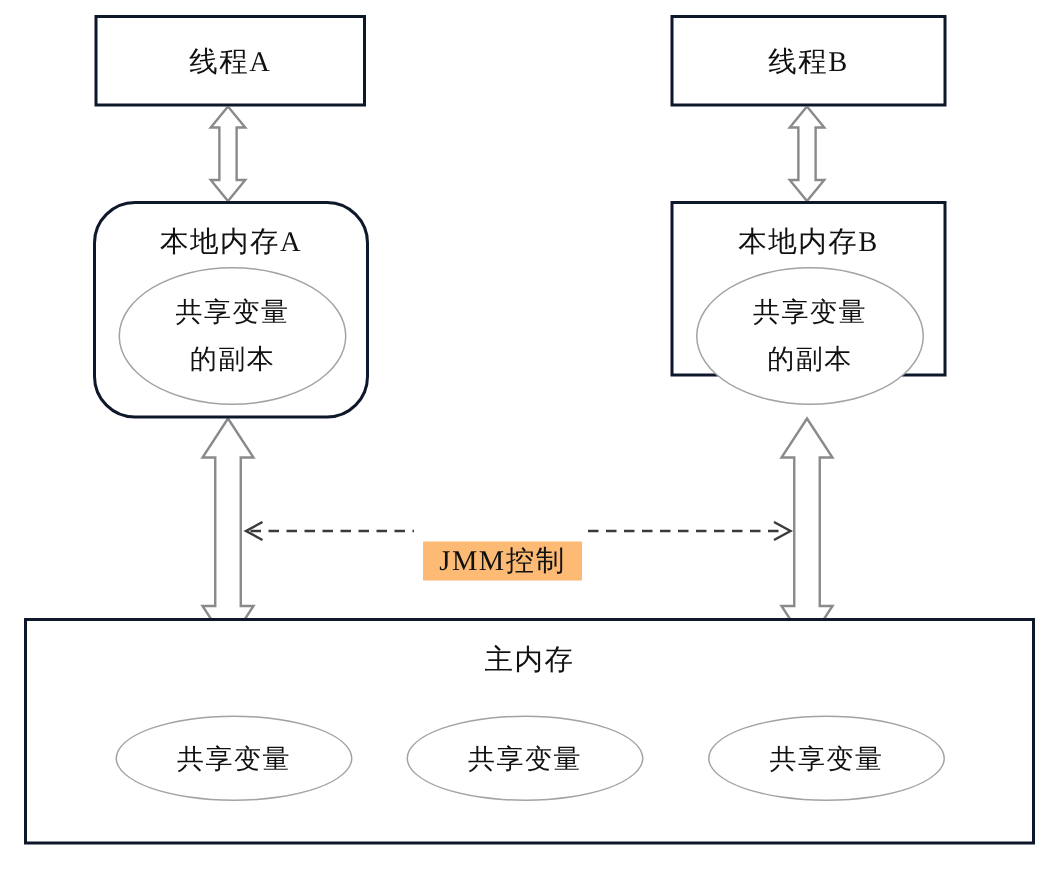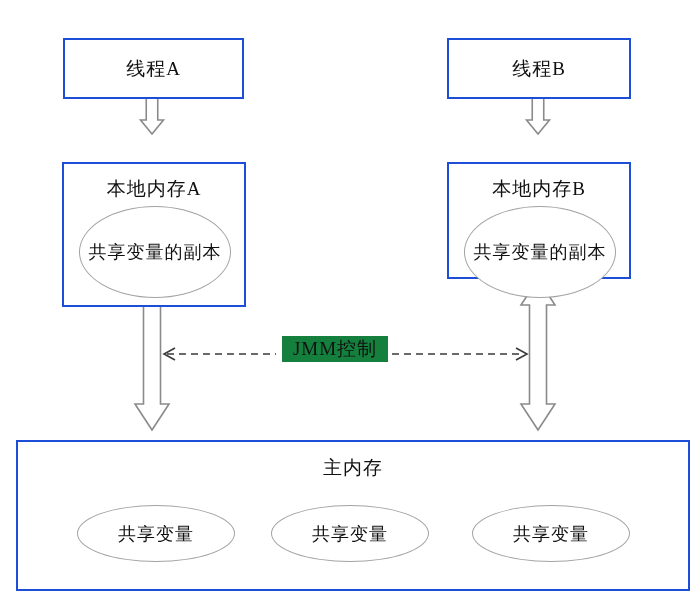--- a/index.html
+++ b/index.html
@@ -17,44 +17,43 @@
     overflow: hidden;
   }
   .arrows-layer {
     position: absolute;
     left: 0; top: 0;
     width: 700px; height: 593px;
   }
   .box {
     position: absolute;
     background: #ffffff;
-    border: 2px solid #1d4ed8;
+    border: 2px solid #0f172a;
     box-sizing: border-box;
-    margin-top: 28px;
   }
   .thread-box {
     display: flex;
     align-items: center;
     justify-content: center;
     font-size: 19px;
     letter-spacing: 1px;
   }
   .local-box .box-title {
     text-align: center;
     padding-top: 12px;
     font-size: 19px;
     letter-spacing: 1px;
   }
   .ellipse {
     position: absolute;
     border: 1px solid #a3a3a3;
     border-radius: 50%;
     background: #ffffff;
     display: flex;
-    flex-direction: row;
+    flex-direction: column;
     align-items: center;
     justify-content: center;
     box-sizing: border-box;
   }
   .copy-ellipse {
     left: 15px; top: 42px;
     width: 152px; height: 92px;
     font-size: 18px;
     line-height: 31px;
     letter-spacing: 1px;
@@ -71,26 +70,26 @@
   }
   .main-ellipse {
     width: 158px; height: 57px;
     top: 63px;
     font-size: 18px;
     letter-spacing: 1px;
   }
   .jmm-label {
     position: absolute;
     left: 282px;
-    top: 336px;
+    top: 361px;
     width: 106px;
     text-align: center;
     font-size: 19px;
     letter-spacing: 1px;
-    background: #15803d;
+    background: #fdba74;
   }
   .outline-arrow {
     fill: #ffffff;
     stroke: #8a8a8a;
     stroke-width: 1.6;
     stroke-linejoin: miter;
   }
   .dashed-line {
     stroke: #3a3a3a;
     stroke-width: 1.6;
@@ -126,21 +125,21 @@
   </svg>
 
   <div class="box thread-box" style="left:63px; top:10px; width:181px; height:61px;">
     <span>线程A</span>
   </div>
 
   <div class="box thread-box" style="left:447px; top:10px; width:184px; height:61px;align-items:center;">
     <span>线程B</span>
   </div>
 
-  <div class="box local-box" style="left:62px; top:134px; width:184px; height:145px;">
+  <div class="box local-box" style="left:62px; top:134px; width:184px; height:145px;border-radius:28px;">
     <div class="box-title">本地内存A</div>
     <div class="ellipse copy-ellipse">
       <span>共享变量</span>
       <span>的副本</span>
     </div>
   </div>
 
   <div class="box local-box" style="left:447px; top:134px; width:184px; height:117px;">
     <div class="box-title">本地内存B</div>
     <div class="ellipse copy-ellipse">

